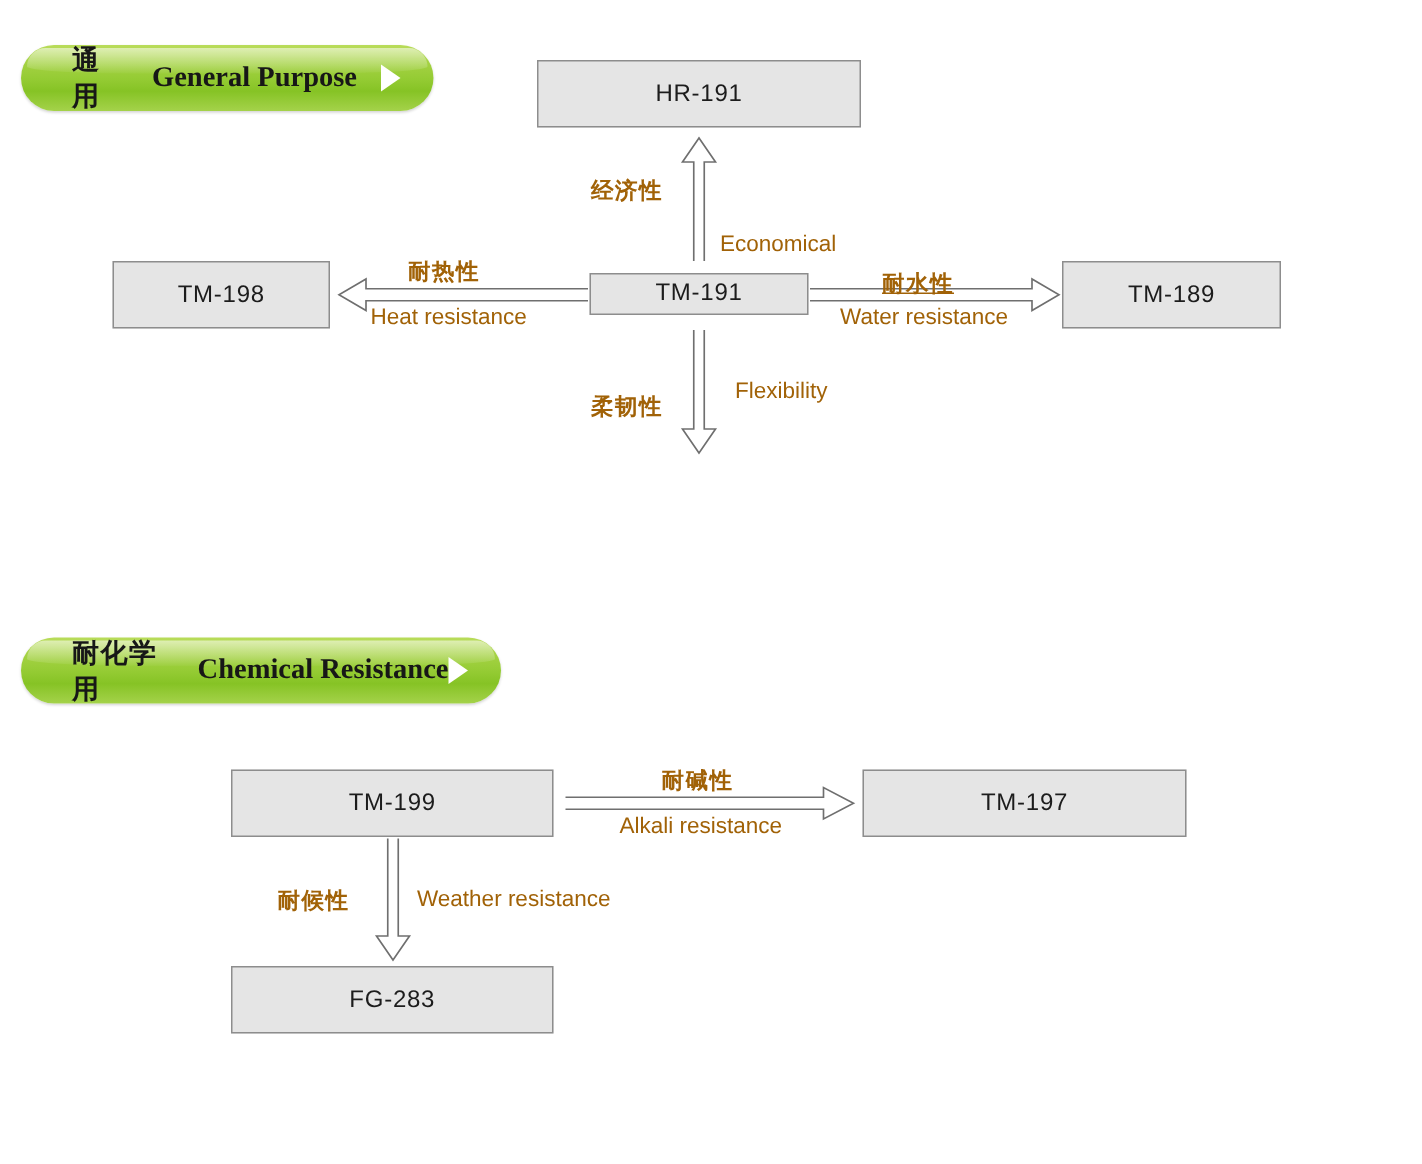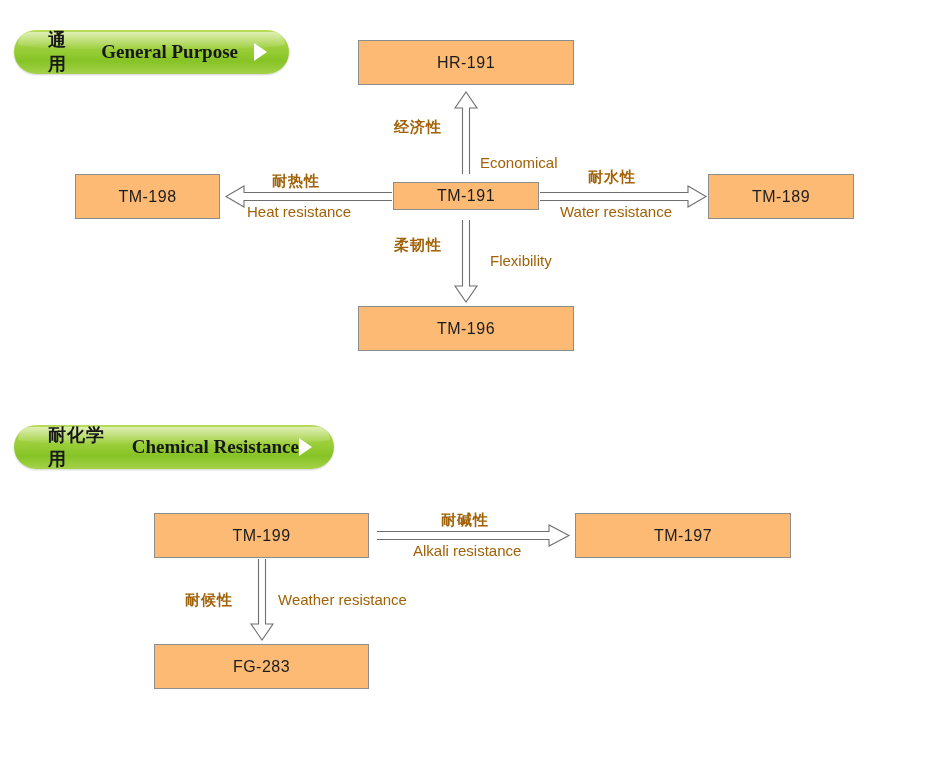--- a/index.html
+++ b/index.html
@@ -49,21 +49,21 @@
     width:0;height:0;
     border-top:9px solid transparent;
     border-bottom:9px solid transparent;
     border-left:13px solid #ffffff;
   }
 
   
   .box{
     position:absolute;
     border:1px solid #8d8d8d;
-    background:#fdba74;
+    background:#e5e5e5;
     display:flex;align-items:center;justify-content:center;
     font-size:16px;color:#1c1c1c;
     letter-spacing:.5px;
     box-sizing:border-box;
   }
 
   
   .alabel{position:absolute;color:#a16207;white-space:nowrap;}
   .alabel.cn{
     font-family:"DejaVu Sans","Liberation Sans",sans-serif;
@@ -97,23 +97,20 @@
   </div>
 
   <div class="box" style="left:393px;top:182px;width:146px;height:28px;">
     <span>TM-191</span>
   </div>
 
   <div class="box" style="left:708px;top:174px;width:146px;height:45px;">
     <span>TM-189</span>
   </div>
 
-  <div class="box" style="left:358px;top:306px;width:216px;height:45px;">
-    <span>TM-196</span>
-  </div>
 
   <div class="arrow" style="left:452px;top:88px;">
     <svg width="28" height="86" viewBox="0 0 28 86">
       <path d="M10.5 86 L10.5 20 L3 20 L14 4 L25 20 L17.5 20 L17.5 86" fill="#ffffff" stroke="#6f6f6f" stroke-width="1.1" stroke-linejoin="miter"></path>
     </svg>
   </div>
   <div class="alabel cn" style="left:394px;top:118px;">经济性</div>
   <div class="alabel en" style="left:480px;top:118px;margin-top:36px;">Economical</div>
 
   <div class="arrow" style="left:222px;top:184px;">
@@ -122,29 +119,29 @@
     </svg>
   </div>
   <div class="alabel cn" style="left:272px;top:172px;">耐热性</div>
   <div class="alabel en" style="left:247px;top:203px;">Heat resistance</div>
 
   <div class="arrow" style="left:540px;top:184px;">
     <svg width="170" height="26" viewBox="0 0 170 26">
       <path d="M0 8.5 L148 8.5 L148 2 L166 12.5 L148 23 L148 16.5 L0 16.5" fill="#ffffff" stroke="#6f6f6f" stroke-width="1.1" stroke-linejoin="miter"></path>
     </svg>
   </div>
-  <div class="alabel cn" style="left:588px;top:168px;">耐水性</div>
+  <div class="alabel cn" style="left:588px;top:180px;text-decoration:underline;">耐水性</div>
   <div class="alabel en" style="left:560px;top:203px;">Water resistance</div>
 
   <div class="arrow" style="left:452px;top:220px;">
     <svg width="28" height="86" viewBox="0 0 28 86">
       <path d="M10.5 0 L10.5 66 L3 66 L14 82 L25 66 L17.5 66 L17.5 0" fill="#ffffff" stroke="#6f6f6f" stroke-width="1.1" stroke-linejoin="miter"></path>
     </svg>
   </div>
-  <div class="alabel cn" style="left:394px;top:236px;text-align:center;">柔韧性</div>
+  <div class="alabel cn" style="left:394px;top:262px;text-align:center;">柔韧性</div>
   <div class="alabel en" style="left:490px;top:252px;">Flexibility</div>
 
   <div class="banner" style="left:14px;top:425px;width:320px;">
     <span class="banner-cn">耐化学用</span>
     <span class="banner-en">Chemical Resistance</span>
     <span class="banner-caret"></span>
   </div>
 
   <div class="box" style="left:154px;top:513px;width:215px;height:45px;">
     <span>TM-199</span>

